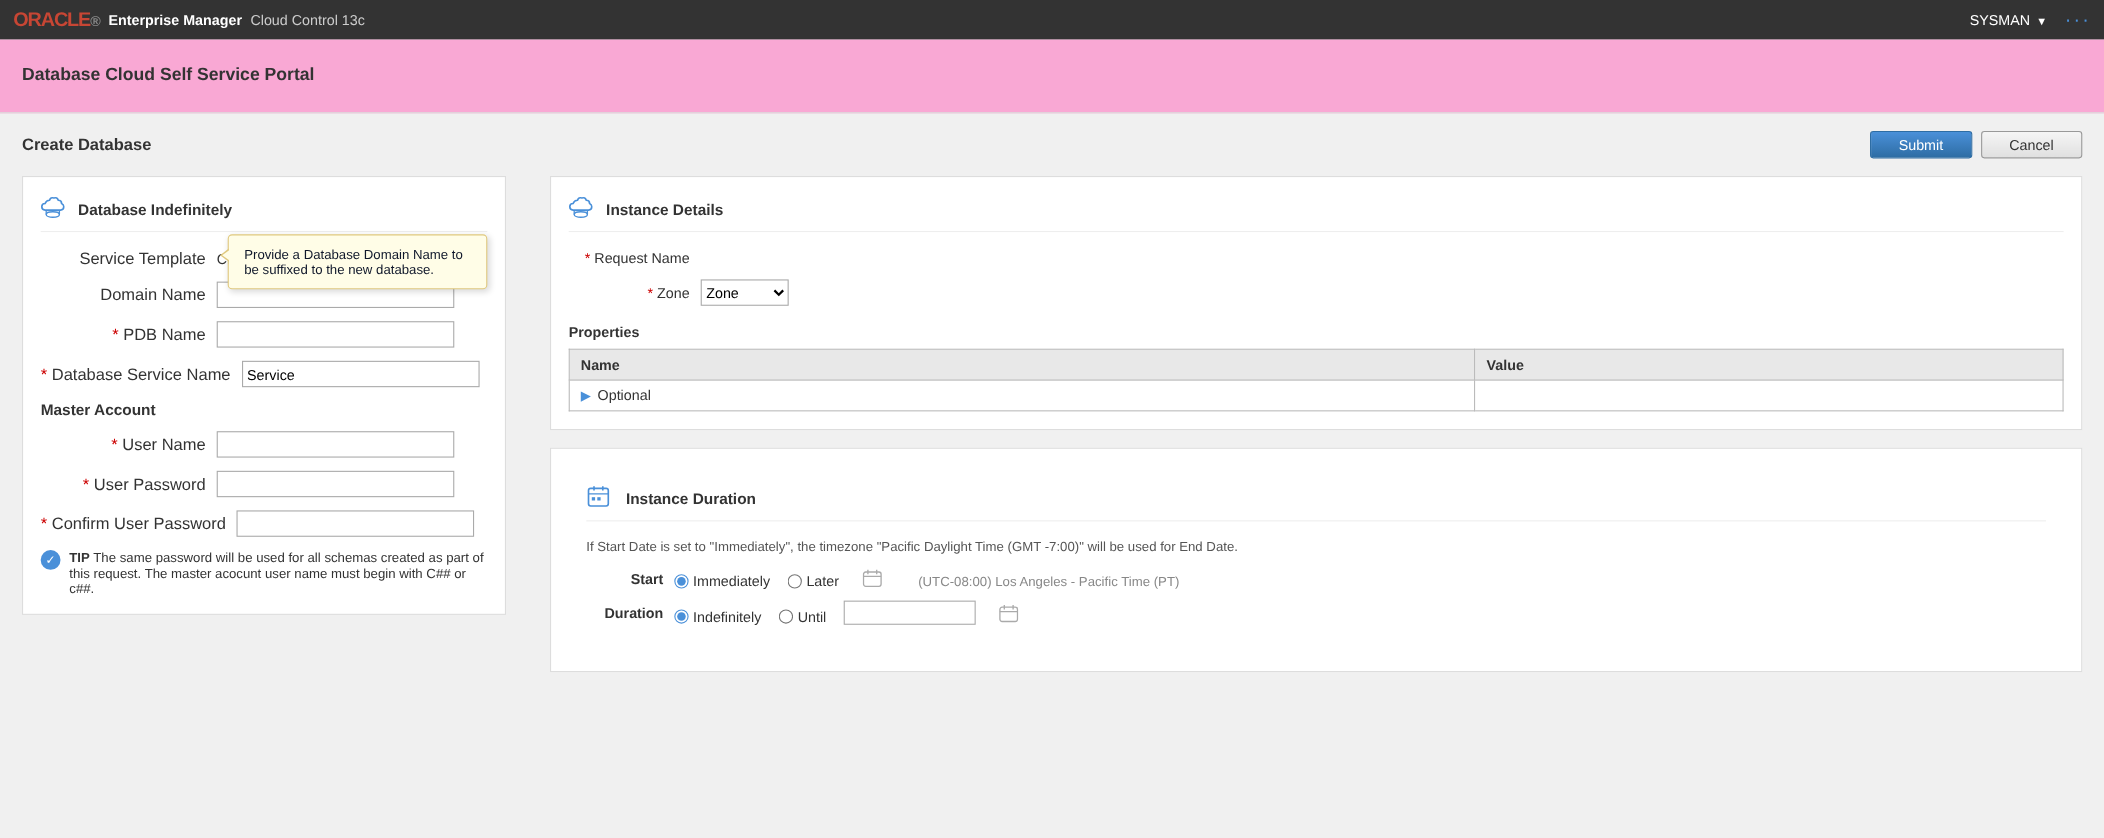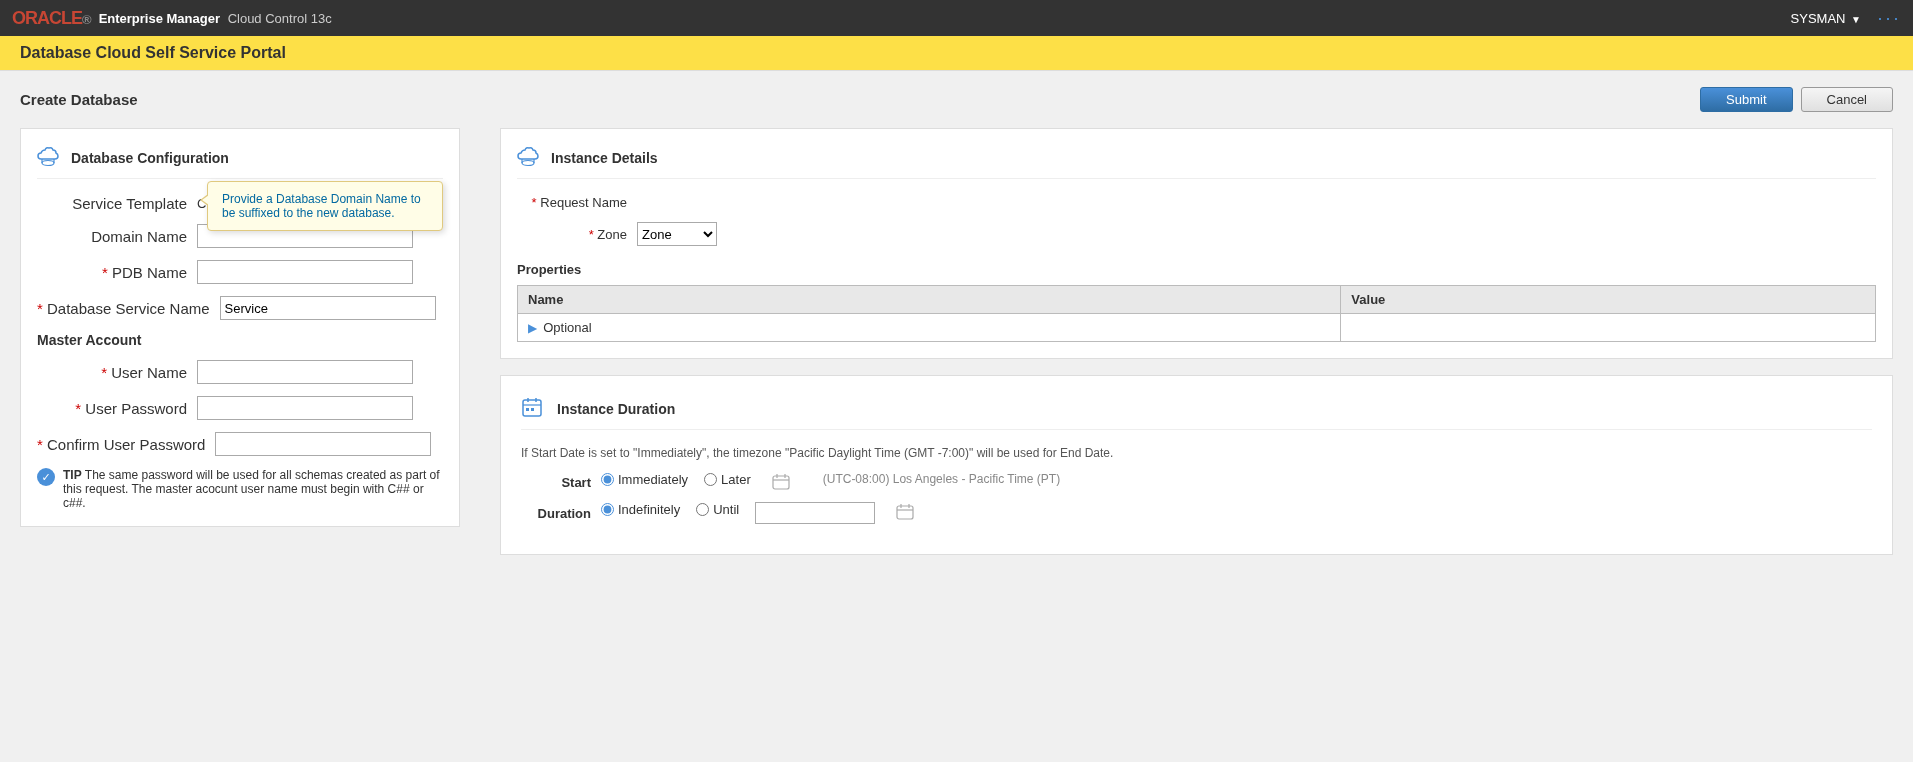--- a/index.html
+++ b/index.html
@@ -54,23 +54,23 @@
     }
     .dots-menu {
       color: #4a90d9;
       font-size: 18px;
       cursor: pointer;
       letter-spacing: 2px;
     }
 
     
     .page-header {
-      background: #fde047;
+      background: #f9a8d4;
       border-bottom: 1px solid #ddd;
-      padding: 8px 20px;
+      padding: 24px 20px;
     }
     .page-header h1 {
       font-size: 16px;
       font-weight: bold;
       color: #333;
     }
 
     
     .content-area {
       padding: 16px 20px;
@@ -186,21 +186,21 @@
     }
     .tip-text strong { font-weight: bold; }
 
     
     .tooltip-bubble {
       background: #fffde7;
       border: 1px solid #e0c97f;
       border-radius: 4px;
       padding: 10px 14px;
       font-size: 12px;
-      color: #0369a1;
+      color: #0f172a;
       max-width: 320px;
       position: absolute;
       margin-left: 170px;
       margin-top: -60px;
       box-shadow: 2px 2px 6px rgba(0,0,0,0.15);
     }
     .tooltip-bubble::before {
       content: "";
       position: absolute;
       left: -8px;
@@ -294,42 +294,42 @@
     }
     .expand-arrow {
       color: #4a90d9;
       font-size: 12px;
     }
 
     
     .duration-section {
       background: #fff;
       border: 1px solid #ddd;
-      padding: 20px;
+      padding: 32px;
     }
     .duration-note {
       font-size: 12px;
       color: #555;
       margin-bottom: 12px;
     }
     .duration-row {
       display: flex;
       align-items: center;
       margin-bottom: 10px;
     }
     .duration-label {
       min-width: 80px;
       text-align: right;
       padding-right: 10px;
       font-size: 13px;
       font-weight: bold;
     }
     .radio-group {
       display: flex;
-      align-items: flex-start;
+      align-items: flex-end;
       gap: 16px;
     }
     .radio-option {
       display: flex;
       align-items: center;
       gap: 4px;
       font-size: 13px;
     }
     .radio-option input[type="radio"] {
       accent-color: #4a90d9;
@@ -414,21 +414,21 @@
       <div class="section">
         <div class="section-title">
           <span class="cloud-db-icon">
             <svg width="22" height="22" viewBox="0 0 22 22">
               <path d="M4 14 Q1 14 1 11 Q1 8 4 8 Q5 5 8 5 Q9 2 12 3 Q15 2 16 5 Q19 5 19 8 Q21 9 21 11 Q21 14 18 14 Z" fill="none" stroke="#4a90d9" stroke-width="1.5"></path>
               <ellipse cx="11" cy="18" rx="6" ry="2.5" fill="none" stroke="#4a90d9" stroke-width="1.2"></ellipse>
               <line x1="5" y1="14" x2="5" y2="18" stroke="#4a90d9" stroke-width="1.2"></line>
               <line x1="17" y1="14" x2="17" y2="18" stroke="#4a90d9" stroke-width="1.2"></line>
             </svg>
           </span>
-          <span>Database Configuration</span>
+          <span>Database Indefinitely</span>
         </div>
 
         <div class="form-row">
           <span class="form-label">Service Template</span>
           <span class="form-value">CDB ST</span>
         </div>
 
         <div class="form-row form-row-tooltip" style="position:relative;">
           <span class="form-label">Domain Name</span>
           <input type="text" class="form-input" value="" style="">

